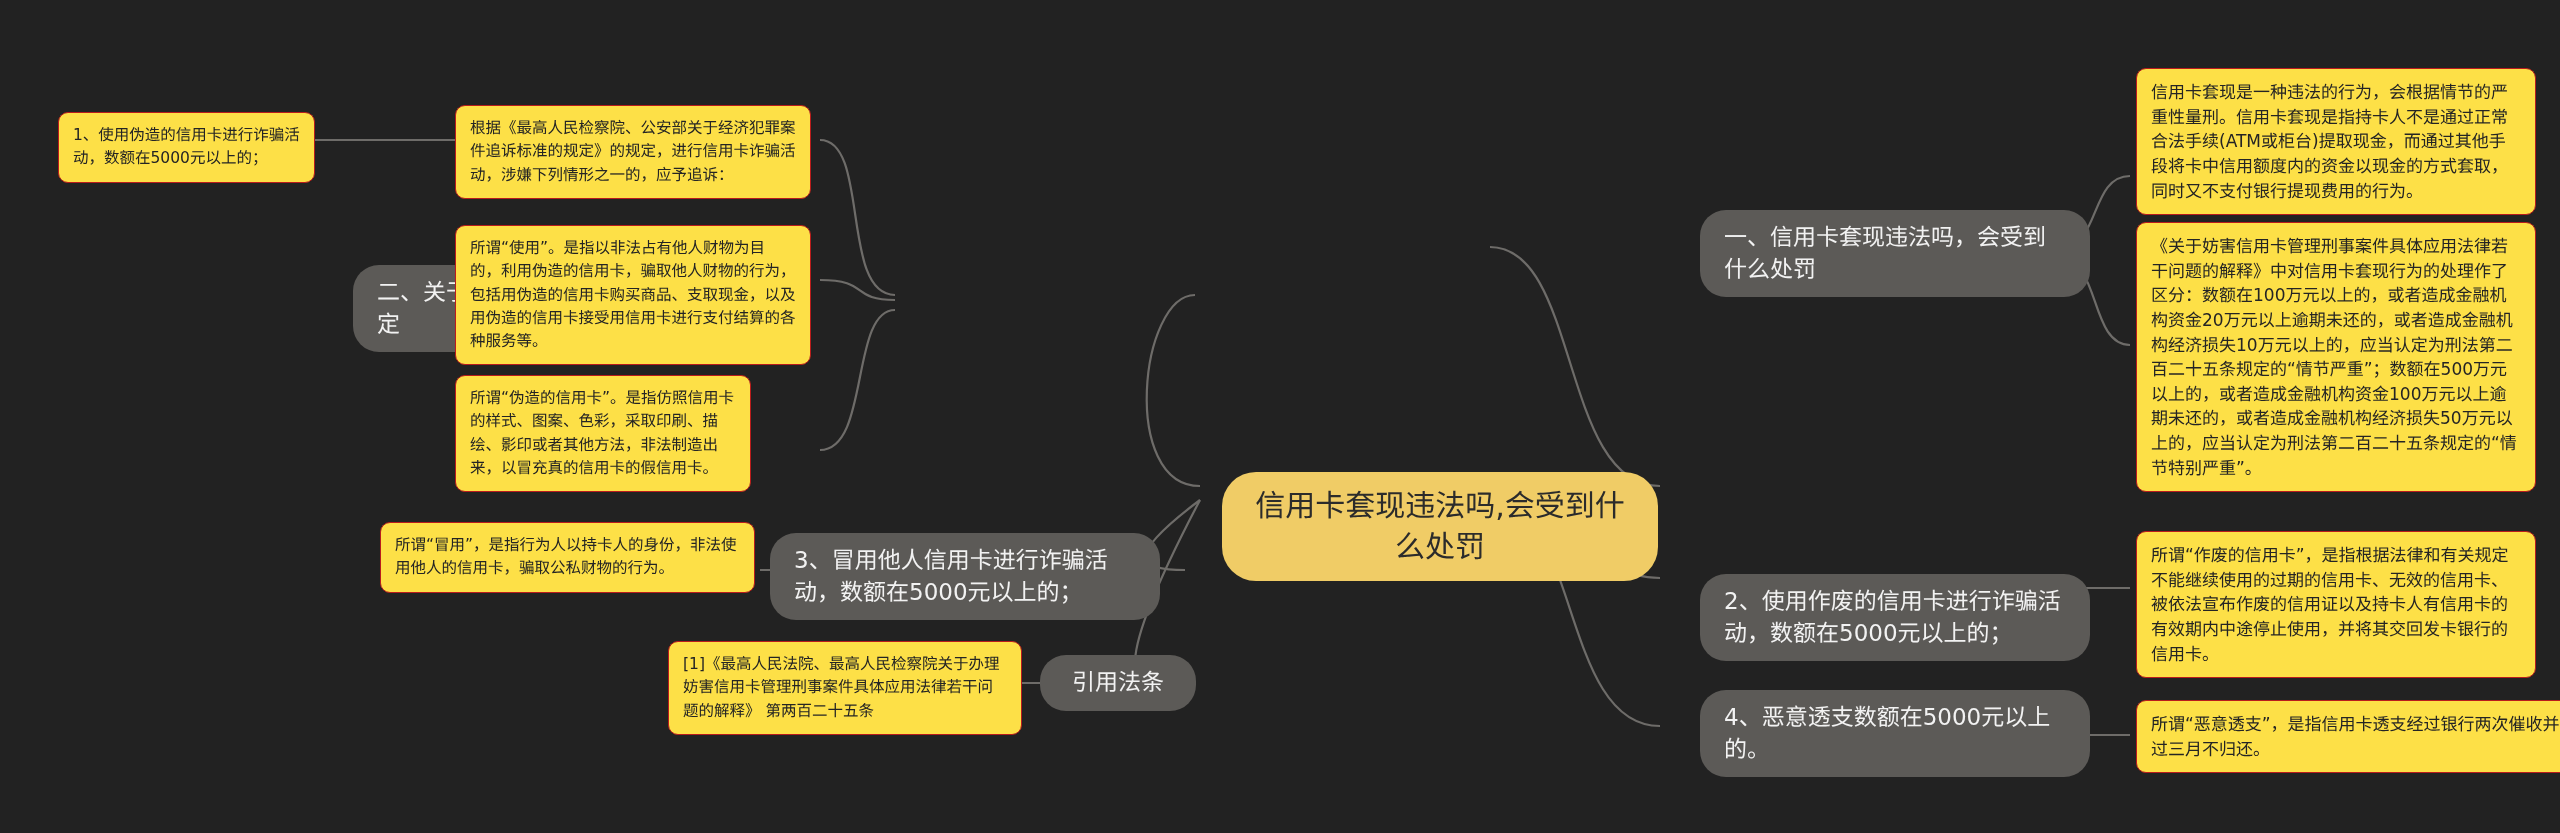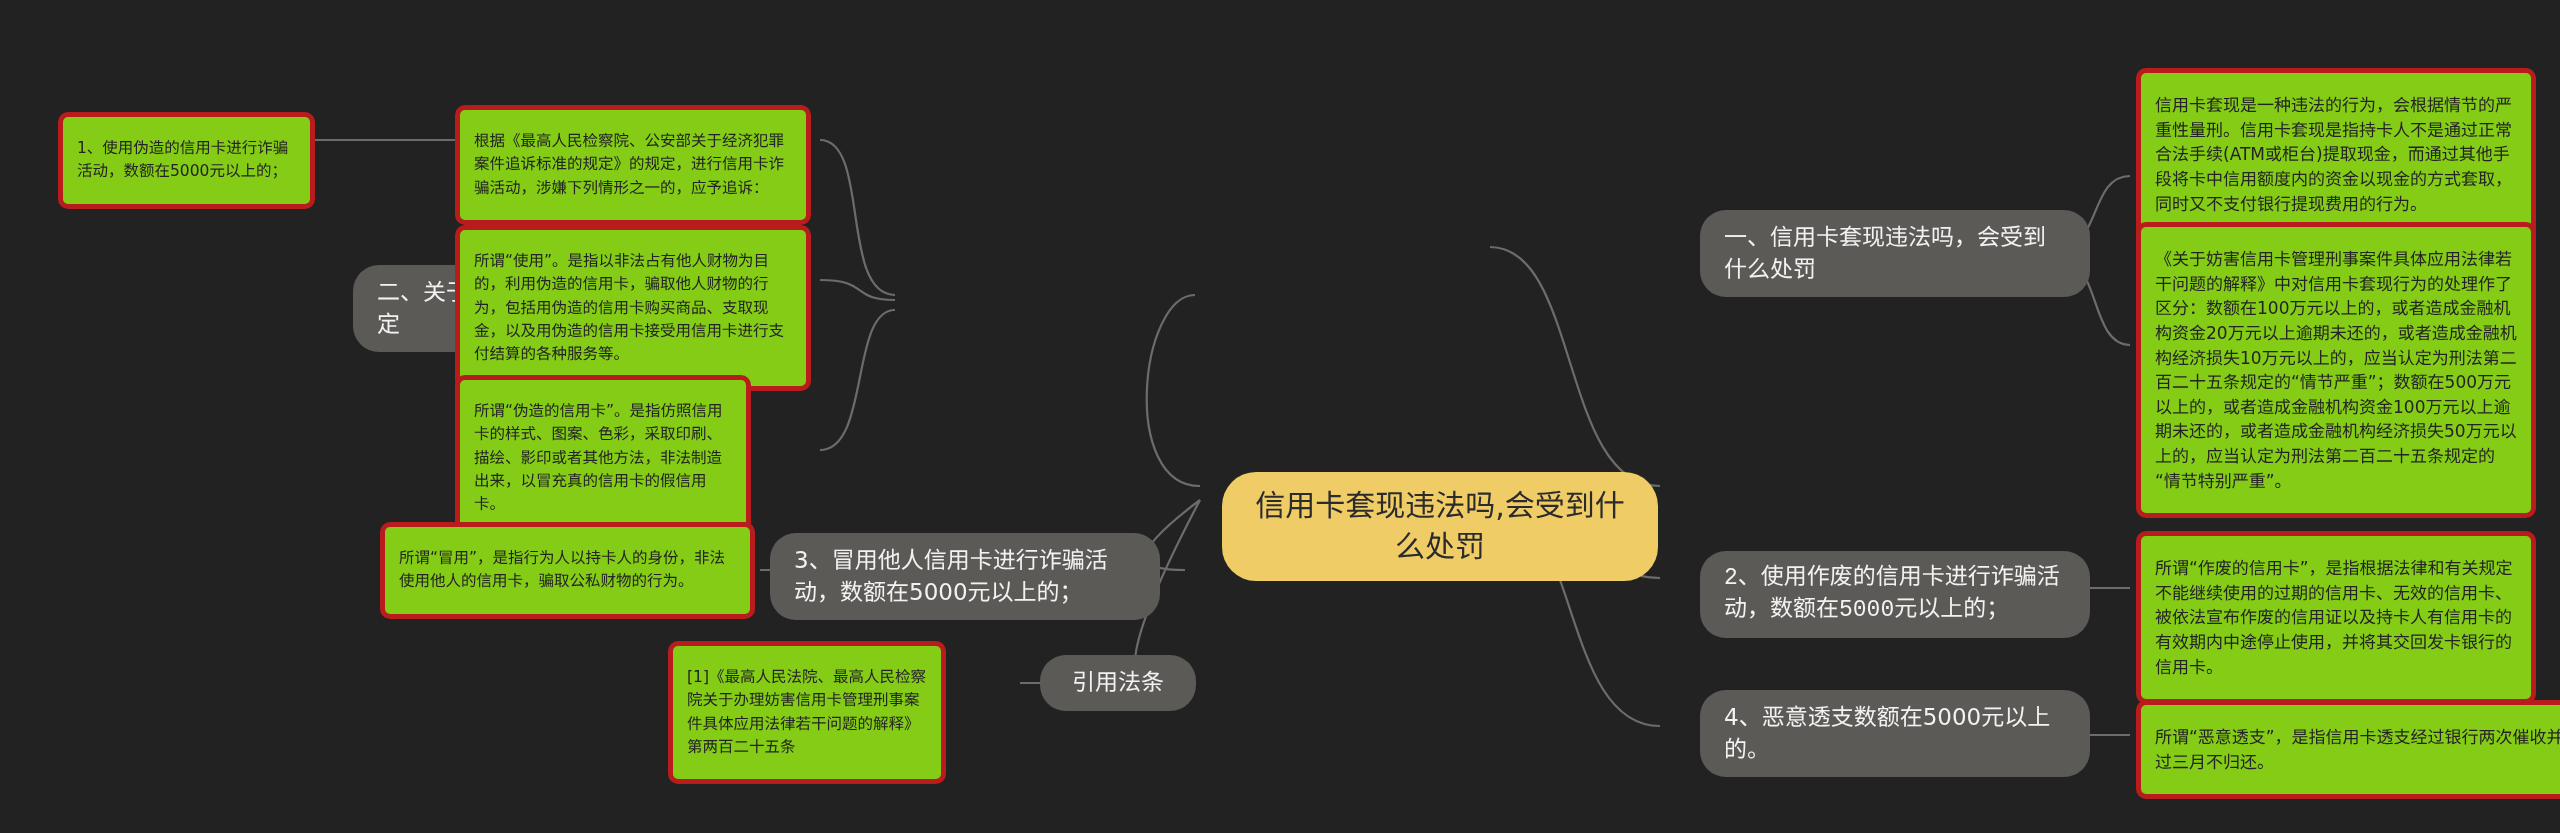--- a/index.html
+++ b/index.html
@@ -50,28 +50,28 @@
   .node.branch {
     background: #5c5a57;
     color: #f2f2f2;
     border-radius: 26px;
     font-size: 23px;
     line-height: 1.38;
     padding: 12px 24px;
   }
   
   .node.leaf {
-    background: #84cc16;
+    background: #fde047;
     color: #242424;
     border-radius: 10px;
     font-size: 17px;
     line-height: 1.45;
-    padding: 20px 14px;
+    padding: 11px 14px;
     align-items: flex-start;
-    border: 5px solid #b91c1c;
+    border: 1px solid #b91c1c;
   }
   .node.leaf.small {
     font-size: 15.5px;
     line-height: 1.5;
   }
 </style>
 </head>
 <body>
 
 <div id="canvas">
@@ -107,21 +107,21 @@
   </svg>
 
   <div class="node root" style="left:1222px; top:448px; width:436px; min-height:76px;margin-top:24px;">
     <span>信用卡套现违法吗,会受到什么处罚</span>
   </div>
 
   <div class="node branch" style="left:1700px; top:210px; width:390px; min-height:76px;">
     <span>一、信用卡套现违法吗，会受到什么处罚</span>
   </div>
 
-  <div class="node branch" style="left:1700px; top:551px; width:390px; min-height:76px;font-family:Liberation Mono, monospace;">
+  <div class="node branch" style="left:1700px; top:574px; width:390px; min-height:76px;">
     <span>2、使用作废的信用卡进行诈骗活动，数额在5000元以上的；</span>
   </div>
 
   <div class="node branch" style="left:1700px; top:690px; width:390px; min-height:76px;">
     <span>4、恶意透支数额在5000元以上的。</span>
   </div>
 
   <div class="node leaf" style="left:2136px; top:68px; width:400px;">
     <span>信用卡套现是一种违法的行为，会根据情节的严重性量刑。信用卡套现是指持卡人不是通过正常合法手续(ATM或柜台)提取现金，而通过其他手段将卡中信用额度内的资金以现金的方式套取，同时又不支付银行提现费用的行为。</span>
   </div>
@@ -163,17 +163,17 @@
   </div>
 
   <div class="node leaf small" style="left:455px; top:375px; width:296px;">
     <span>所谓“伪造的信用卡”。是指仿照信用卡的样式、图案、色彩，采取印刷、描绘、影印或者其他方法，非法制造出来，以冒充真的信用卡的假信用卡。</span>
   </div>
 
   <div class="node leaf small" style="left:380px; top:522px; width:375px;">
     <span>所谓“冒用”，是指行为人以持卡人的身份，非法使用他人的信用卡，骗取公私财物的行为。</span>
   </div>
 
-  <div class="node leaf small" style="left:668px; top:641px; width:278px;">
+  <div class="node leaf small" style="left:668px; top:641px; width:354px;">
     <span>[1]《最高人民法院、最高人民检察院关于办理妨害信用卡管理刑事案件具体应用法律若干问题的解释》 第两百二十五条</span>
   </div>
 
 </div>
 
 </body></html>

